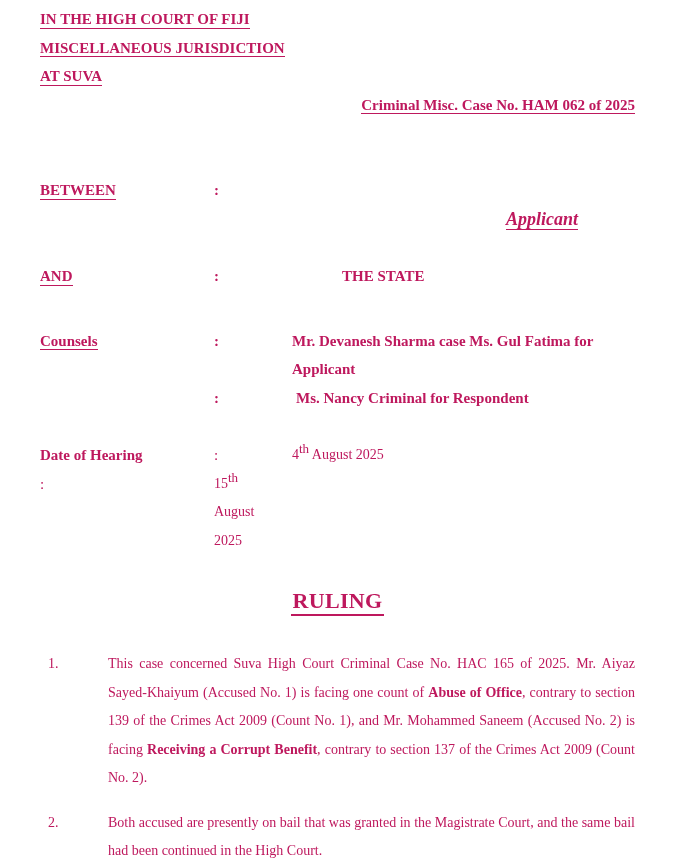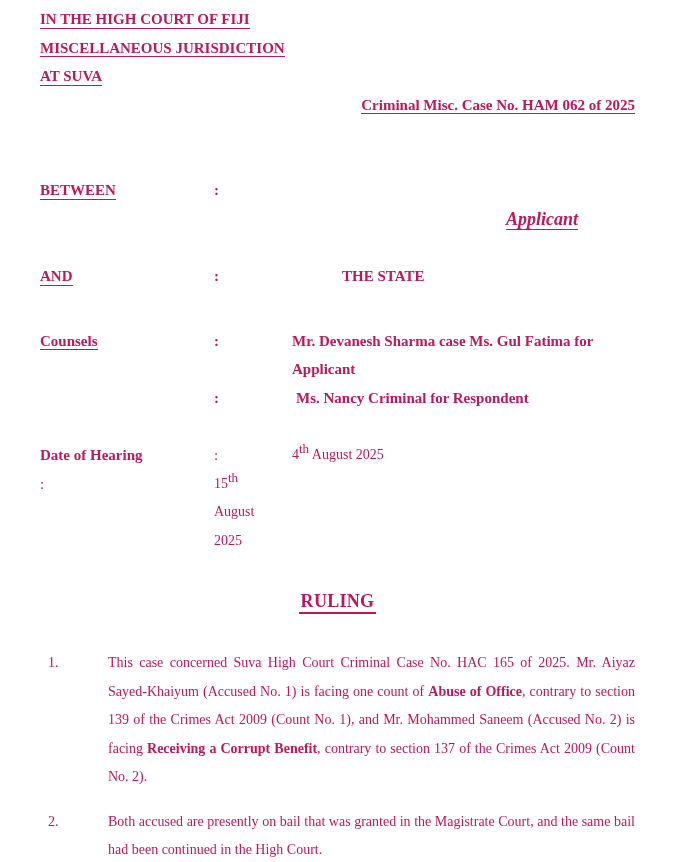--- a/index.html
+++ b/index.html
@@ -36,21 +36,21 @@
   .mt-between  { margin-top: 57px; }
   .mt-and      { margin-top: 29px; }
   .mt-counsels { margin-top: 36px; }
   .mt-dates    { margin-top: 29px; }
 
   .date-value { font-size: 14px; font-weight: normal; }
   sup { font-size: 13px; vertical-align: super; line-height: 0; }
 
   .ruling-heading { text-align: center; margin-top: 31px; line-height: 30px; }
   .ruling-heading .hd {
-    font-size: 18px;
+    font-size: 22px;
     font-weight: bold;
     letter-spacing: 0.3px;
     border-bottom: 2px solid currentColor;
     padding: 0 2px 1px 2px;
   }
 
   .para { display: flex; font-size: 14px; line-height: 28.5px; }
   .para-1 { margin-top: 32px; }
   .para-2 { margin-top: 16px; }
   .para-num { flex: 0 0 60px; margin-left: 8px; }

